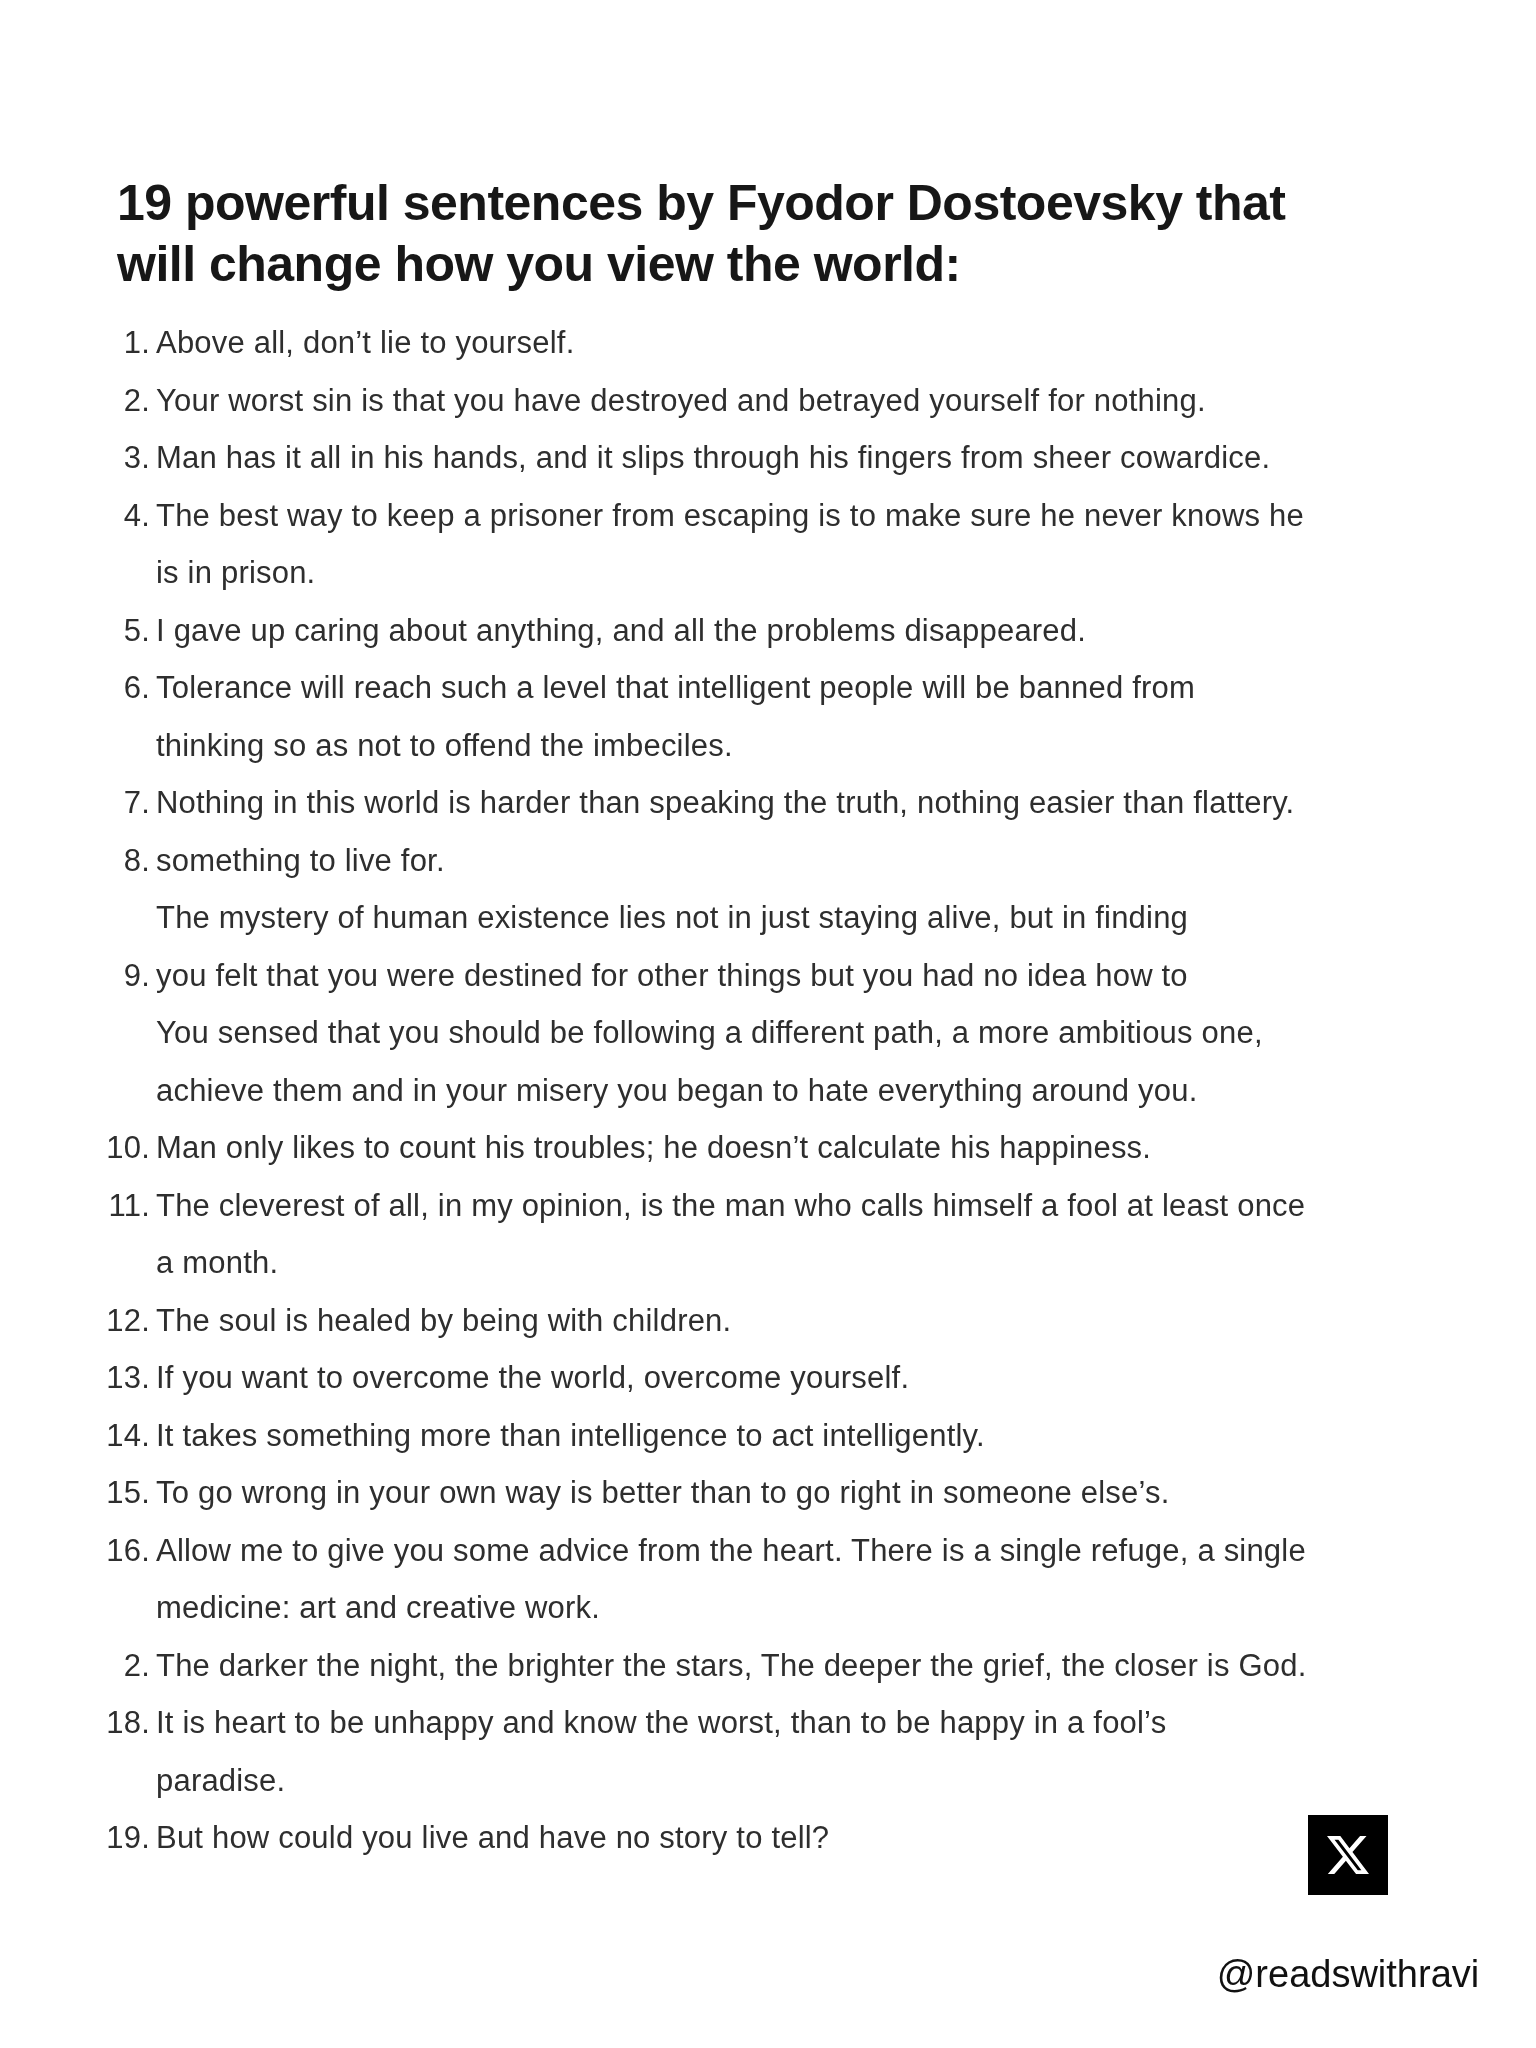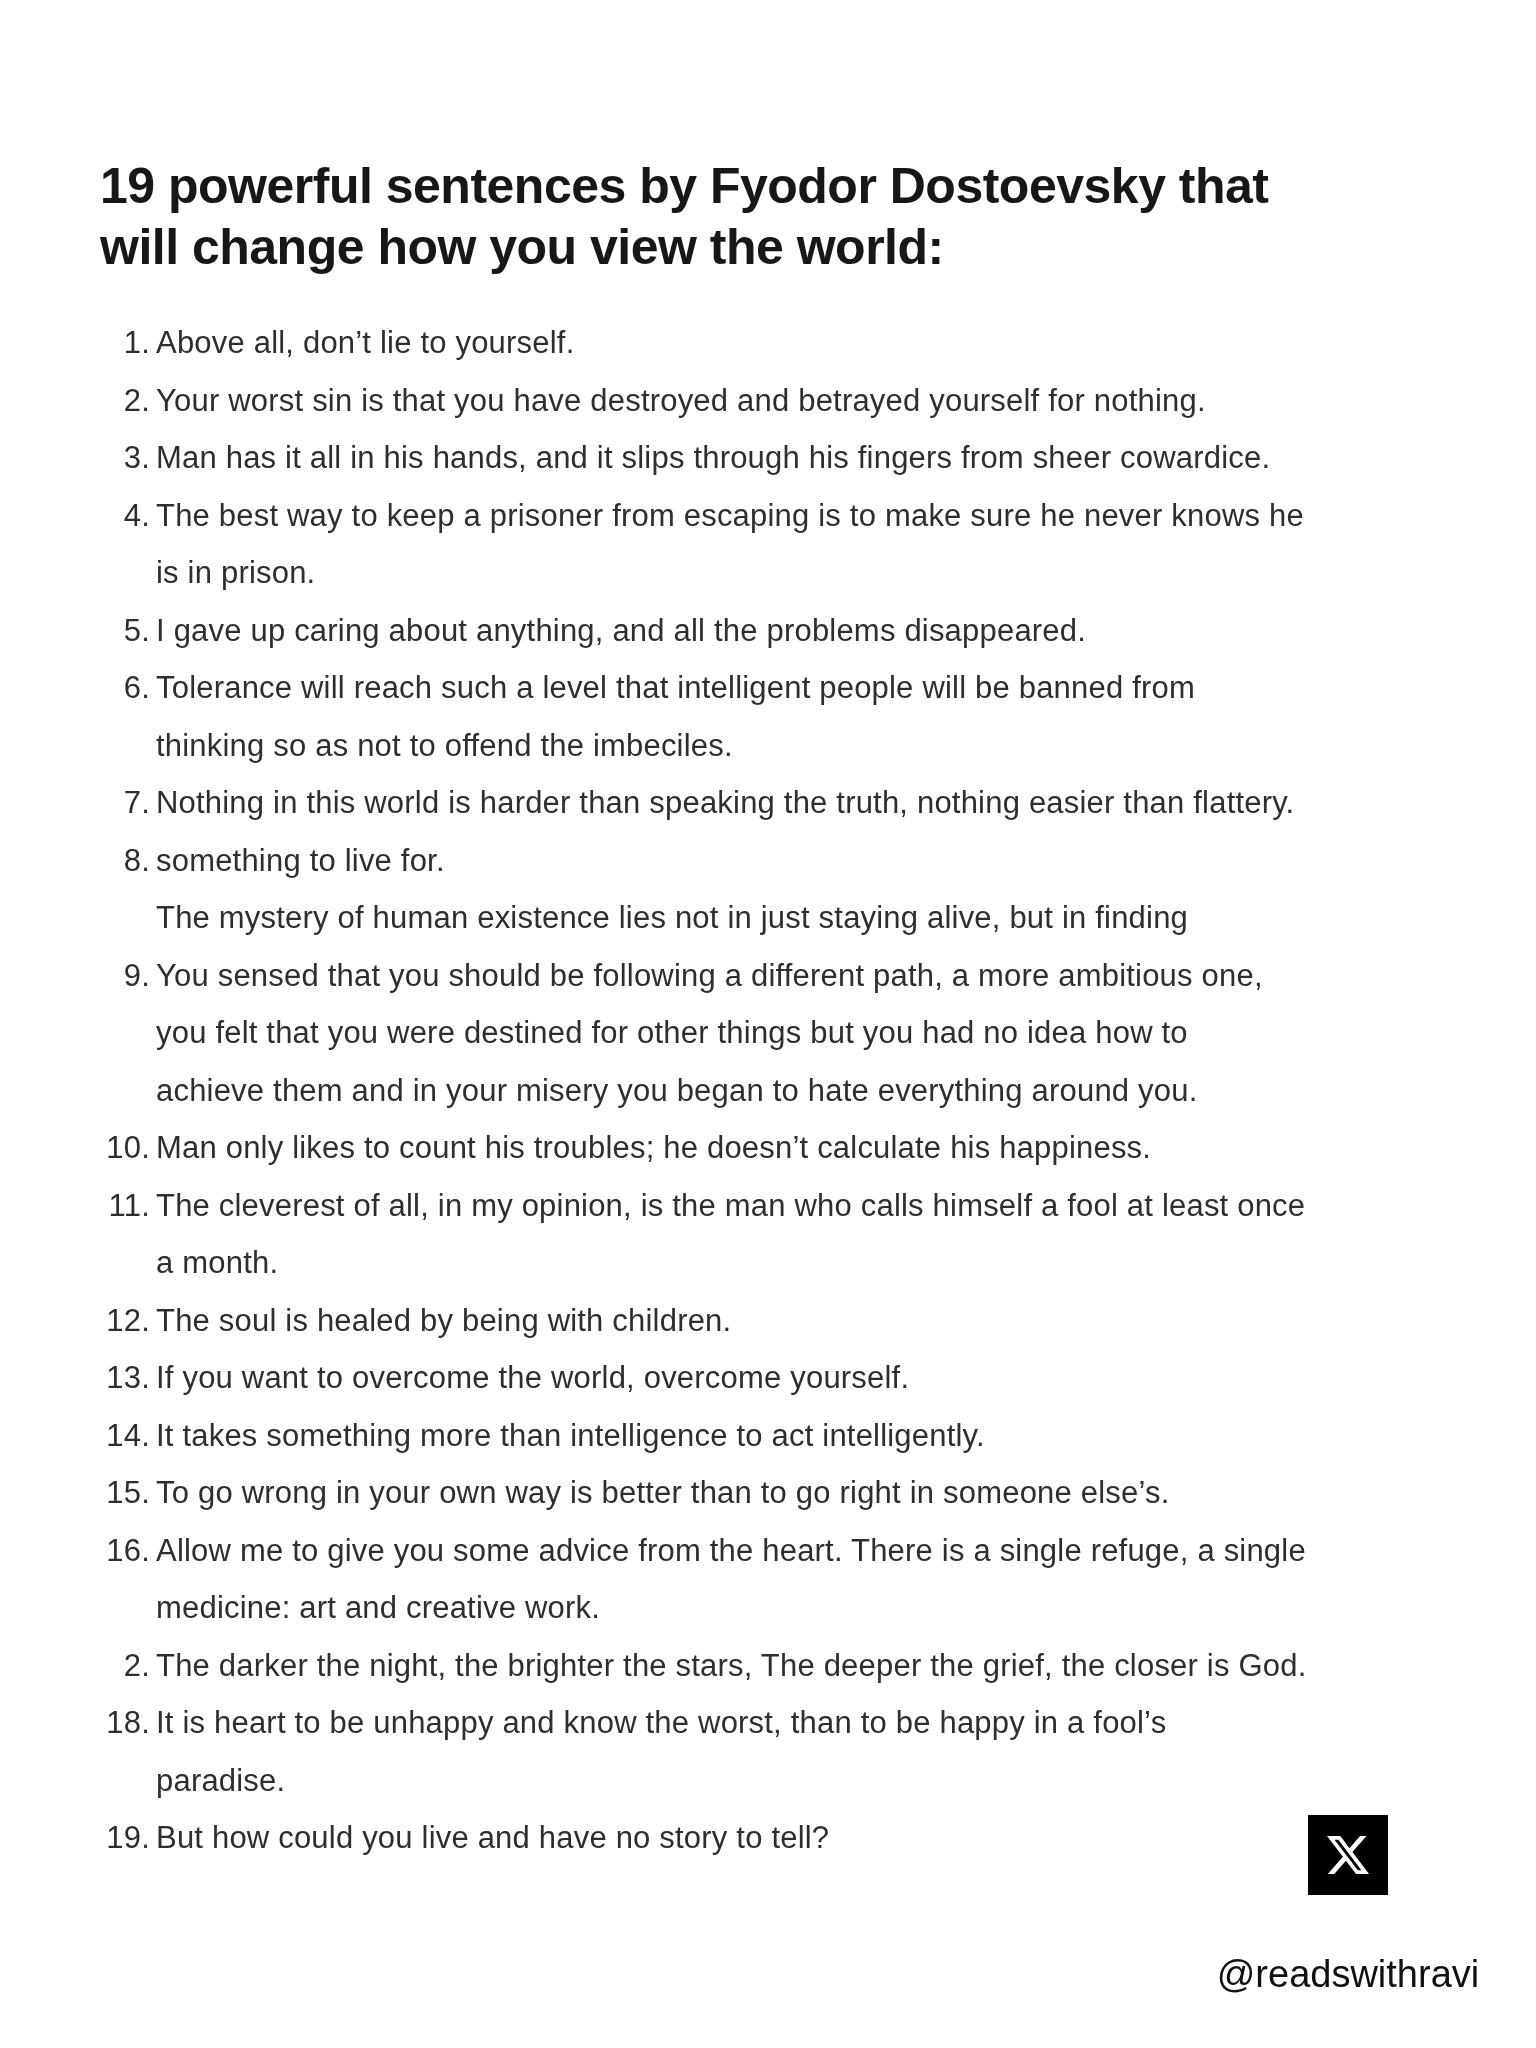--- a/index.html
+++ b/index.html
@@ -94,21 +94,21 @@
     font-size: 38px;
     color: #111111;
     white-space: nowrap;
   }
 </style>
 </head>
 <body>
 
 <div class="card">
 
-  <h1 class="title" style="margin:0;">
+  <h1 class="title" style="margin:17px;">
     <div class="tline">19 powerful sentences by Fyodor Dostoevsky that</div>
     <div class="tline">will change how you view the world:</div>
   </h1>
 
   <ol class="quotes" id="quotes-list">
       <li class="quote">
         <span class="num">1.</span>
         <span class="txt">
           <div class="line">Above all, don’t lie to yourself.</div>
         </span>
@@ -154,22 +154,22 @@
       <li class="quote">
         <span class="num">8.</span>
         <span class="txt">
           <div class="line">something to live for.</div>
           <div class="line">The mystery of human existence lies not in just staying alive, but in finding</div>
         </span>
       </li>
       <li class="quote">
         <span class="num">9.</span>
         <span class="txt">
+          <div class="line">you felt that you were destined for other things but you had no idea how to</div>
           <div class="line">You sensed that you should be following a different path, a more ambitious one,</div>
-          <div class="line">you felt that you were destined for other things but you had no idea how to</div>
           <div class="line">achieve them and in your misery you began to hate everything around you.</div>
         </span>
       </li>
       <li class="quote">
         <span class="num">10.</span>
         <span class="txt">
           <div class="line">Man only likes to count his troubles; he doesn’t calculate his happiness.</div>
         </span>
       </li>
       <li class="quote">

